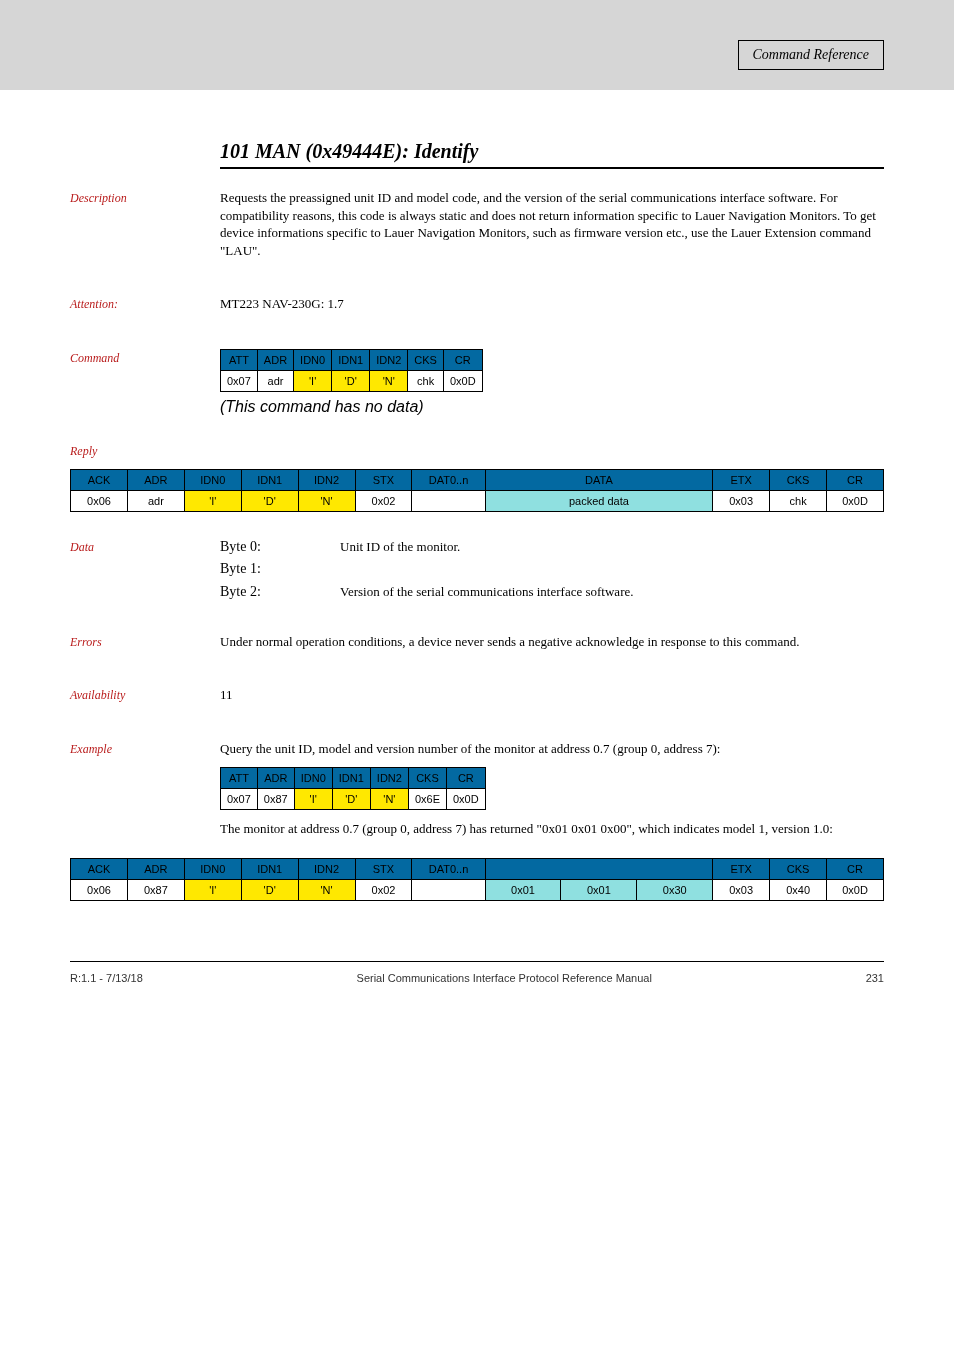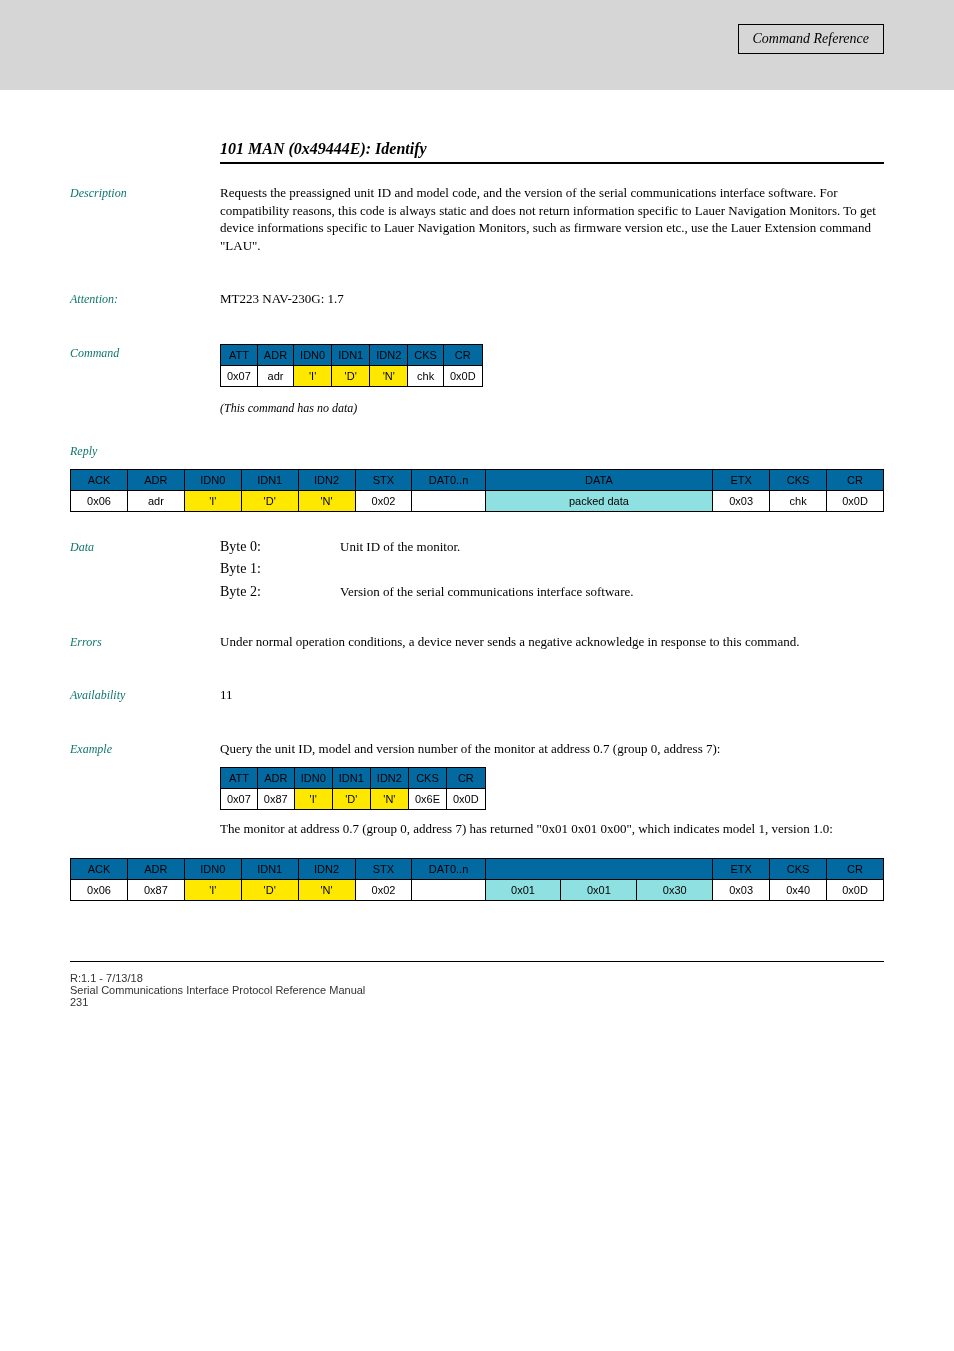--- a/index.html
+++ b/index.html
@@ -16,42 +16,42 @@
   }
   .header-band {
     background: #d6d6d6;
     height: 90px;
     width: 100%;
     position: relative;
   }
   .header-box {
     position: absolute;
     right: 70px;
-    top: 24px;
+    top: 40px;
     border: 1px solid #000;
     padding: 6px 14px;
     font-style: italic;
     font-family: Georgia, serif;
     background: #d6d6d6;
   }
   .row { display: flex; margin-bottom: 8px; align-items: flex-start; }
   .row .lg {
     width: 150px;
     flex-shrink: 0;
     font-size: 12px;
     font-style: italic;
-    color: #0f766e;
+    color: #b91c1c;
     padding-top: 2px;
   }
   .row .rc { flex: 1; }
   .section-title {
     font-style: italic;
     font-weight: bold;
     font-family: Georgia, serif;
-    font-size: 16px;
+    font-size: 20px;
     margin-top: 50px;
     margin-bottom: 4px;
     margin-left: 220px;
     margin-right: 70px;
   }
   .title-rule {
     border: none;
     border-top: 2px solid #000;
     margin-left: 220px;
     margin-right: 70px;
@@ -83,23 +83,23 @@
     height: 20px;
   }
   table.cmd th {
     background: #0369a1;
     font-weight: normal;
   }
   .yellow { background: #ffe800; }
   .cyan { background: #8fe0e0; }
   .note-italic {
     font-style: italic;
-    font-family: Liberation Serif, serif;
-    font-size: 12px;
-    margin-top: 14px;
+    font-family: Liberation Sans, sans-serif;
+    font-size: 16px;
+    margin-top: 6px;
   }
   .wide-table-wrap {
     margin-left: 70px;
     margin-right: 70px;
   }
   .field-row {
     display: flex;
     font-family: Georgia, serif;
     font-size: 14px;
     margin-bottom: 6px;
@@ -117,21 +117,20 @@
     border-top: 1px solid #000;
     margin: 30px 70px 0 70px;
   }
   .footer {
     display: flex;
     justify-content: space-between;
     margin: 10px 70px 30px 70px;
     font-family: Arial, Helvetica, sans-serif;
     font-size: 11px;
     color: #333;
-    flex-direction: column;
   }
 </style>
 </head>
 <body>
 
 <div class="page">
 
   <div class="header-band">
     <div class="header-box">
       <span>Command Reference</span>

